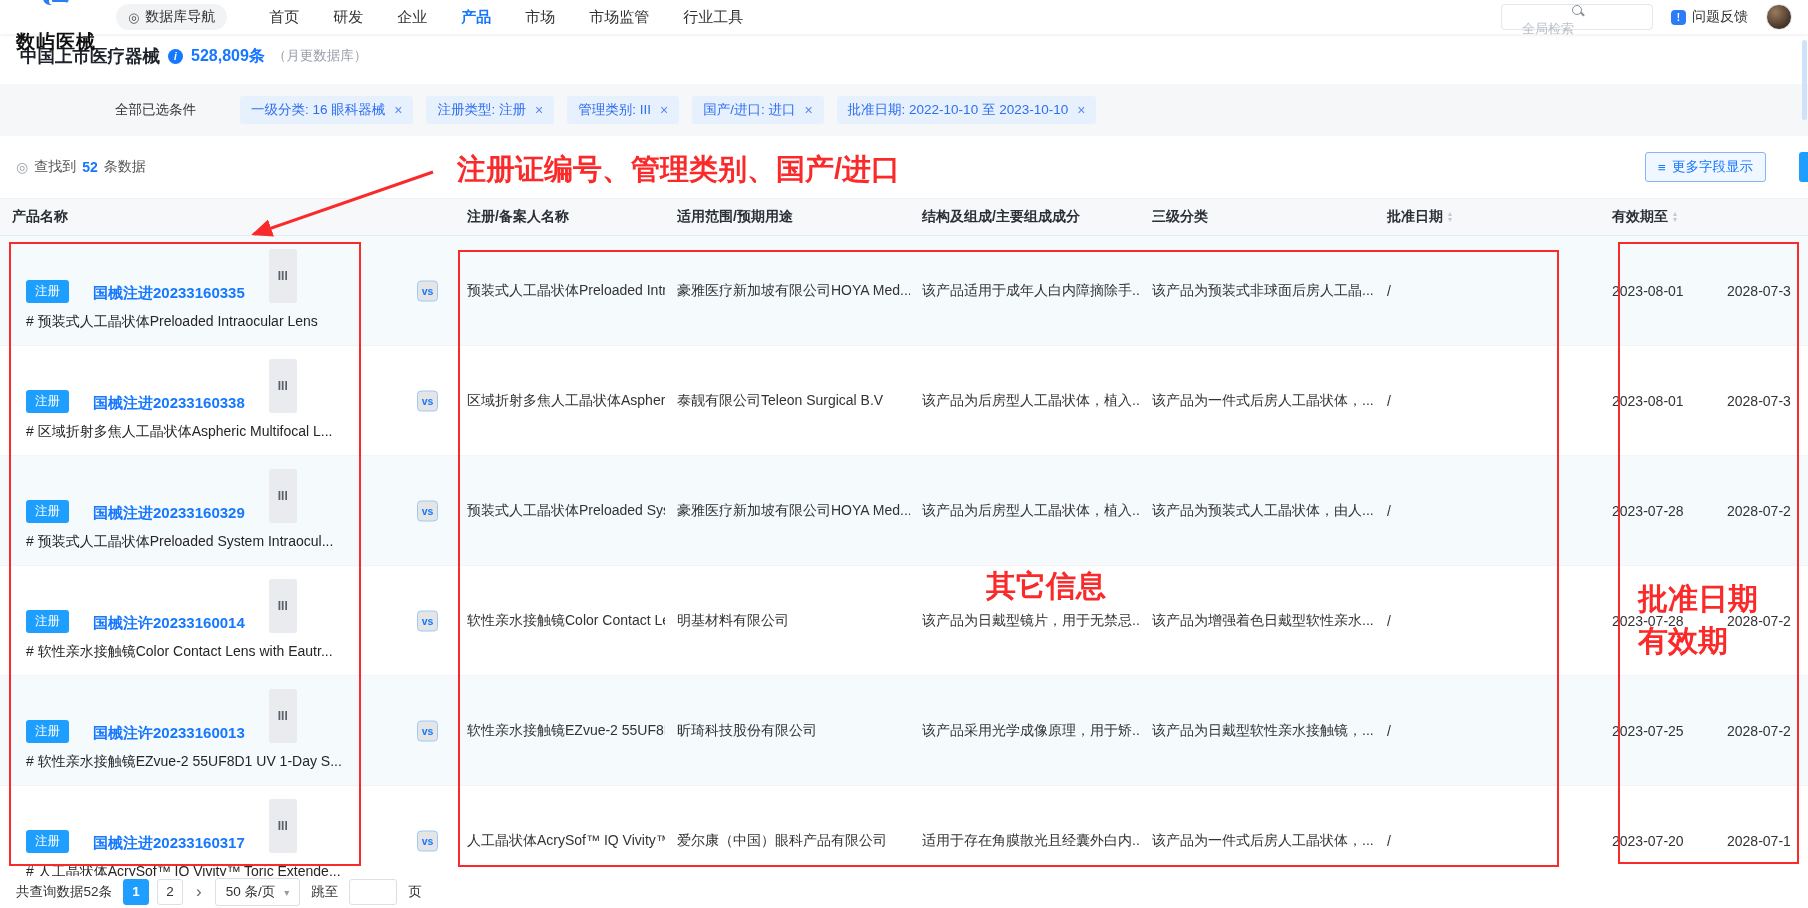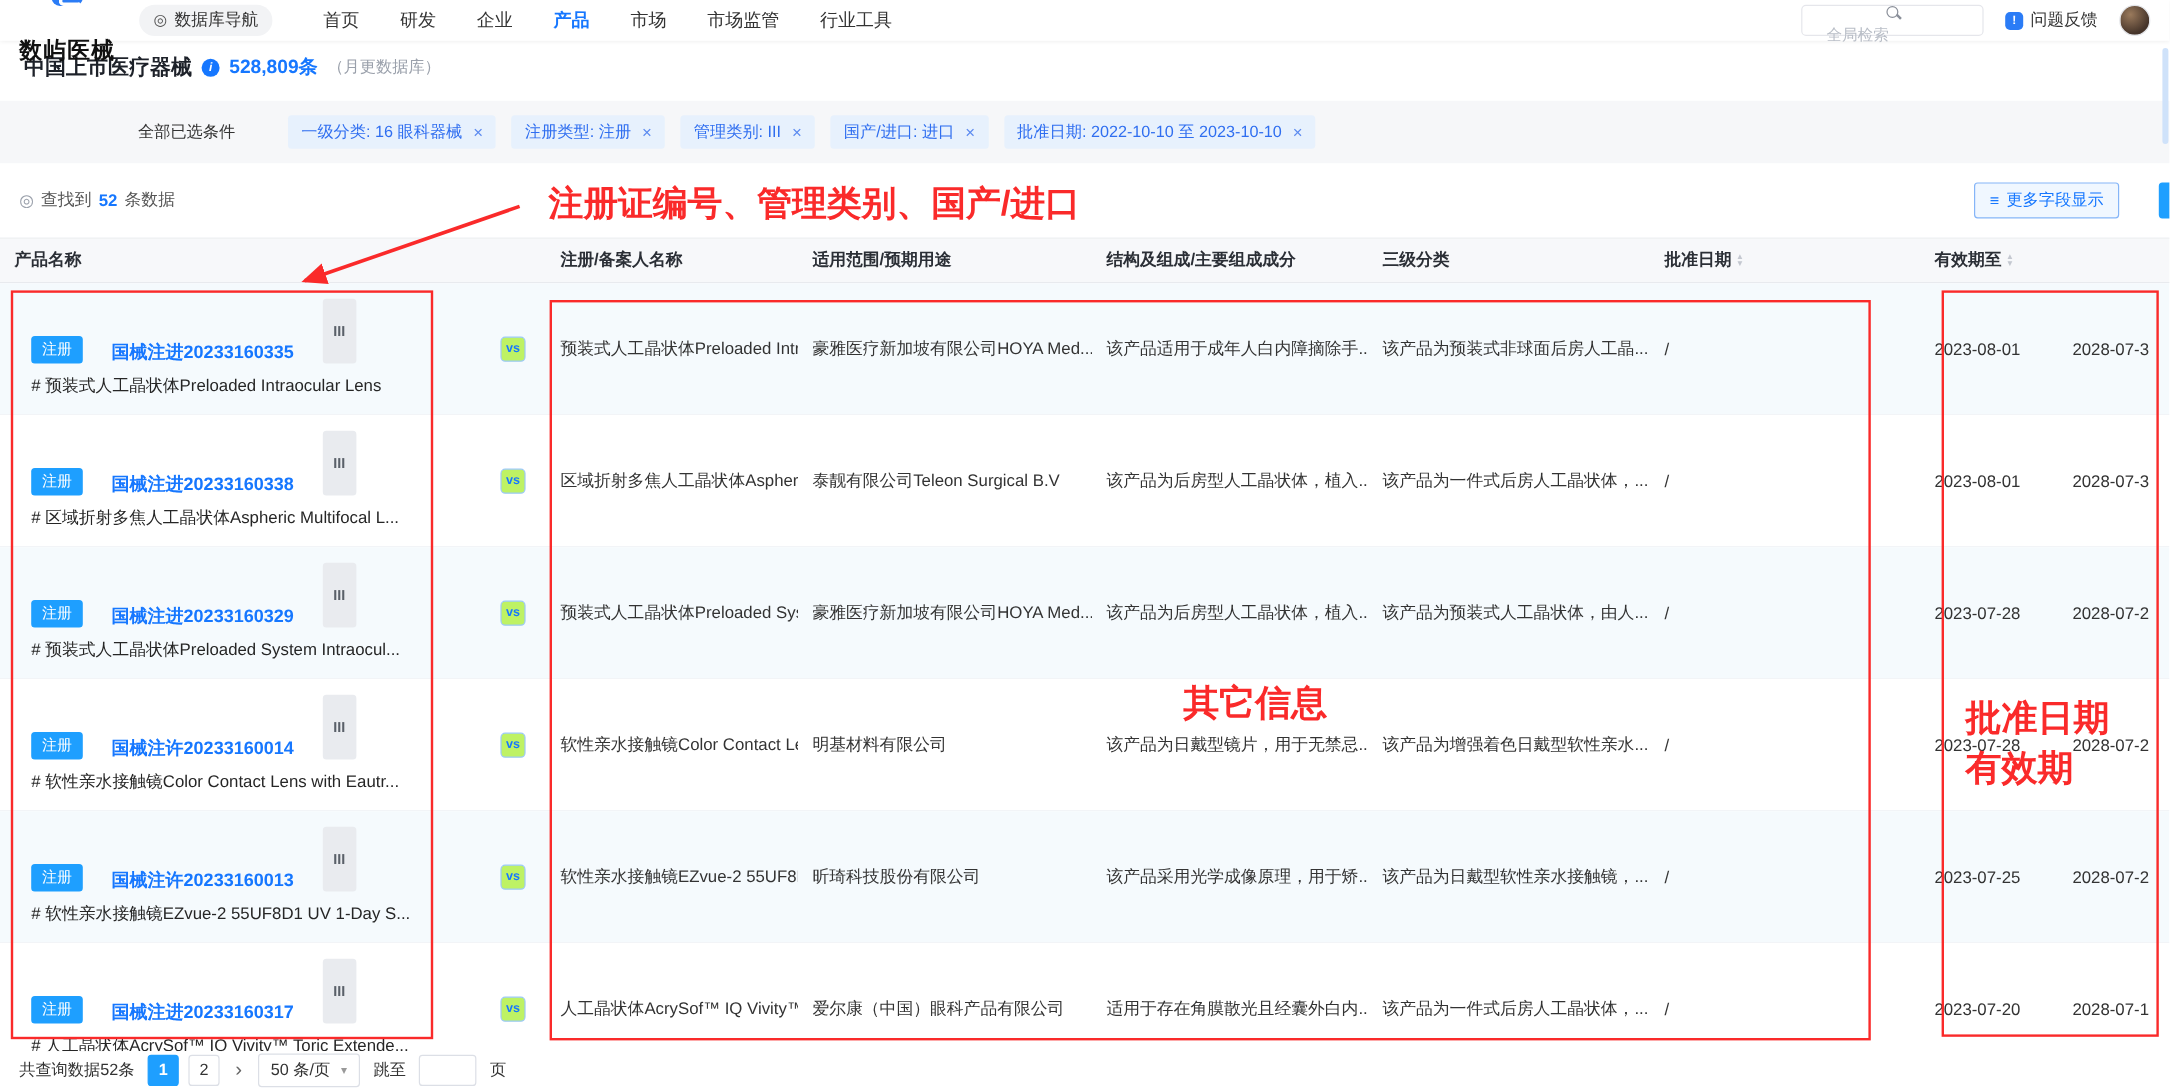--- a/index.html
+++ b/index.html
@@ -86,21 +86,21 @@
   .l1 { display: flex; align-items: flex-end; gap: 24px; }
   .badge-reg { background: #1e9fff; color: #fff; font-size: 12.5px; padding: 3px 9px; border-radius: 3px; }
   .reg-no { color: #1677ff; font-weight: 700; font-size: 15px; cursor: pointer; text-decoration: none; }
   .badge-class { background: #e9ebef; color: #5a6069; font-size: 12px; font-weight: 600;
             padding: 20px 9px; border-radius: 3px; }
   .l2 { margin-top: 10px; font-size: 14px; color: #262626; white-space: nowrap; overflow: hidden; max-width: 345px; }
   .l3 { margin-top: 10px; margin-left: 58px; display: flex; gap: 11px; }
   .tag { border: 1px solid #17b5be; color: #701a75; background: #fff; font-size: 12px;
             padding: 2px 10px; border-radius: 3px; margin-top: 36px; }
   .vs { position: absolute; left: 417px; top: 50%; transform: translateY(-50%); width: 21px; height: 21px;
-            border-radius: 4px; background: #bef264; border: 1px solid #9cc9f7; color: #1677ff;
+            border-radius: 4px; background: #e5e5e5; border: 1px solid #9cc9f7; color: #1677ff;
             font-size: 10.5px; font-weight: 700; display: flex; align-items: center; justify-content: center;
             cursor: pointer; }
 
   
   .pagination { height: 32px; display: flex; align-items: center; gap: 11px; padding: 0 16px;
             font-size: 13.5px; color: #333; background: #fff; position: relative; z-index: 15; }
   .page-list { display: flex; gap: 8px; }
   .page-btn { min-width: 26px; height: 26px; line-height: 24px; text-align: center; border-radius: 3px;
             border: 1px solid #dcdfe6; background: #fff; color: #333; cursor: pointer; padding: 0 4px; }
   .page-btn.active { background: #1e9fff; border-color: #1e9fff; color: #fff; font-weight: 700; }

